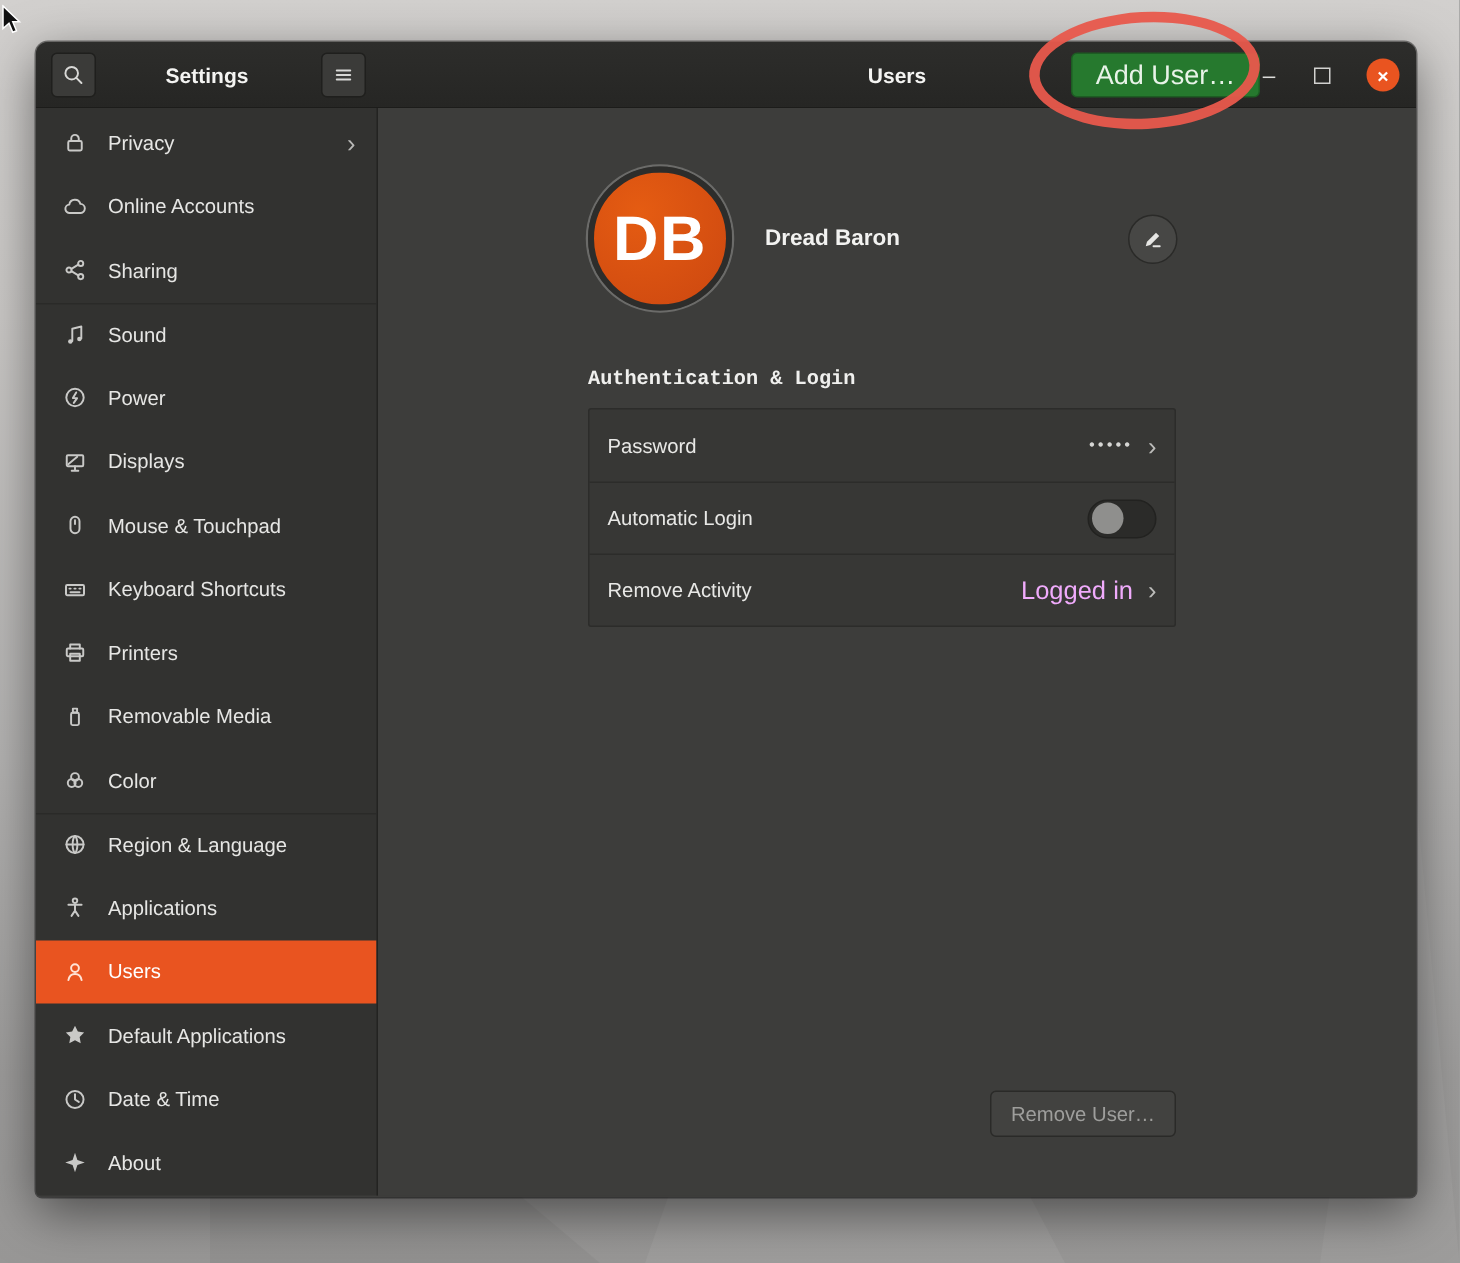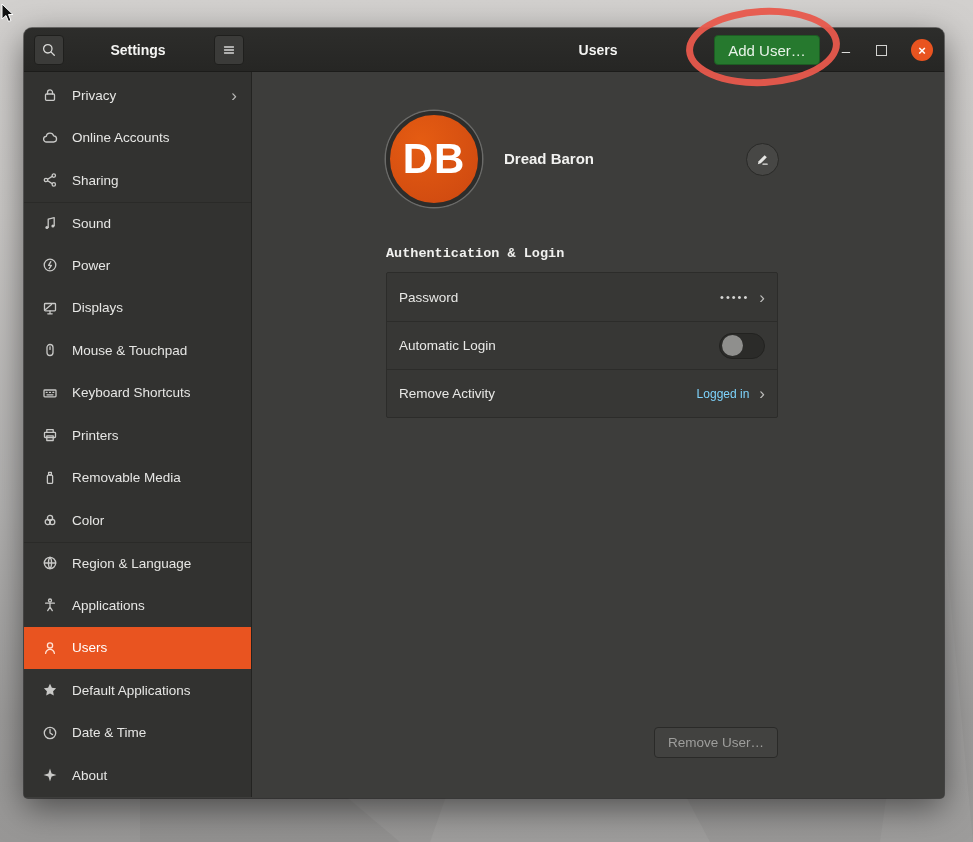--- a/index.html
+++ b/index.html
@@ -27,23 +27,23 @@
     background:linear-gradient(180deg,#2d2d2b,#262624); border-bottom:1px solid #1c1c1a; }
   .hb-btn { position:absolute; top:7px; width:30px; height:30px; border-radius:4px;
     background:#3b3b39; border:1px solid #1f1f1d; color:#d8d8d6;
     display:flex; align-items:center; justify-content:center; }
   .hb-search { left:10px; }
   .hb-menu { left:190px; }
   .app-title { position:absolute; left:0; top:0; width:228px; height:32px;
     line-height:44px; text-align:center; color:#f4f4f2; font-weight:bold; font-size:14px; }
   .page-title { position:absolute; left:228px; top:0; width:692px; height:44px;
     line-height:44px; text-align:center; color:#f4f4f2; font-weight:bold; font-size:14px; }
-  .add-user { position:absolute; left:690px; top:7px; width:106px; height:30px;
+  .add-user { position:absolute; left:690px; top:7px; width:126px; height:30px;
     background:#26792e; border:1px solid #1d5c23; border-radius:4px;
-    color:#e8f3e8; font-size:15px; display:flex; align-items:center; justify-content:center; }
+    color:#e8f3e8; font-size:18px; display:flex; align-items:center; justify-content:center; }
   .win-min { position:absolute; left:812px; top:0; width:20px; height:44px;
     color:#dcdcda; font-size:15px; display:flex; align-items:center; justify-content:center; }
   .win-max { position:absolute; left:852px; top:17px; width:11px; height:11px;
     border:1.5px solid #d2d2d0; }
   .win-close { position:absolute; left:887px; top:11px; width:22px; height:22px;
     border-radius:50%; background:#E95420; color:#fff; font-size:13px; font-weight:bold;
     display:flex; align-items:center; justify-content:center; }
 
   
   .win-body { display:flex; height:725px; }
@@ -52,42 +52,42 @@
   .side-item { height:42.5px; display:flex; align-items:center; gap:14px;
     padding:0 14px 0 18px; color:#e6e6e4; font-size:13.5px; cursor:default; }
   .side-item .icon { width:16px; height:16px; color:#c9c9c7; flex:0 0 16px; }
   .side-item.sep { border-top:1px solid #2a2a28; }
   .side-item.selected { background:#E95420; color:#ffffff; }
   .side-item.selected .icon { color:#ffe3d6; }
   .side-label { flex:1; }
   .side-chevron { color:#b8b8b6; font-size:17px; line-height:1; }
 
   .content { position:relative; flex:1; background:#3d3d3b; }
-  .col { position:absolute; left:134px; top:0; width:392px; height:100%; }
+  .col { position:absolute; left:140px; top:0; width:392px; height:100%; }
 
   .avatar { position:absolute; left:0; top:39px; width:96px; height:96px; border-radius:50%;
     background:radial-gradient(circle at 35% 30%, #e55c12, #cc4710);
     border:4px solid #2d2d2b; box-shadow:0 0 0 1.5px #6b6b69;
     display:flex; align-items:center; justify-content:center;
     color:#ffffff; font-size:42px; font-weight:bold; letter-spacing:1px; }
   .user-name { position:absolute; left:118px; top:78px; color:#f2f2f0;
     font-size:15px; font-weight:bold; }
   .edit-btn { position:absolute; left:360px; top:71px; width:33px; height:33px;
     border-radius:50%; background:#474745; border:1px solid #2a2a28; color:#e6e6e4;
     display:flex; align-items:center; justify-content:center; }
 
   .section-title { position:absolute; left:0; top:174px; color:#f0f0ee;
     font-size:13.5px; font-weight:bold;font-family:Liberation Mono, monospace; }
   .rowlist { position:absolute; left:0; top:200px; width:392px;
     background:#373735; border:1px solid #2c2c2a; border-radius:2px; }
   .row { height:48px; display:flex; align-items:center; padding:0 12px;
     font-size:13.5px; color:#e8e8e6; }
   .row + .row { border-top:1px solid #2c2c2a; }
   .row .rlabel { flex:1; }
-  .rvalue { color:#7dd3fc; font-size:12px; margin-right:10px; }
+  .rvalue { color:#f0abfc; font-size:17px; margin-right:10px; }
   .rvalue.dots { color:#d6d6d4; font-size:11px; letter-spacing:2px; }
   .rchevron { color:#bcbcba; font-size:17px; line-height:1; }
 
   .toggle { width:46px; height:26px; border-radius:13px; background:#2b2b29;
     border:1px solid #222220; position:relative; }
   .toggle .knob { position:absolute; left:2px; top:1.5px; width:21px; height:21px;
     border-radius:50%; background:#8f8f8d; }
 
   .remove-btn { position:absolute; left:268px; top:655px; width:124px; height:31px;
     background:#424240; border:1px solid #2a2a28; border-radius:4px;

